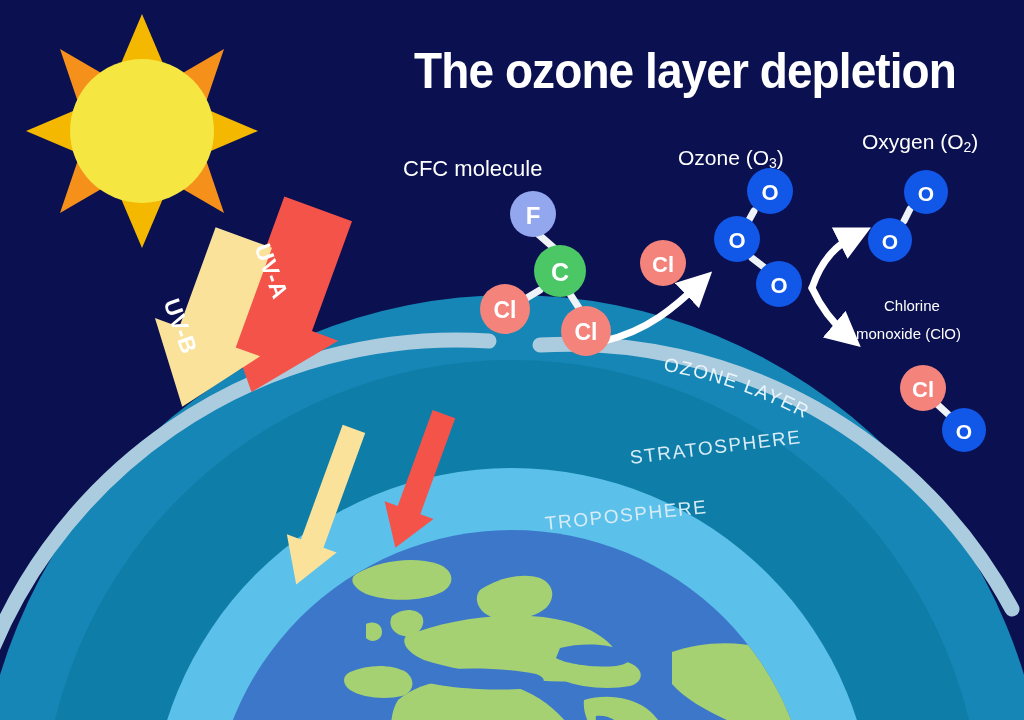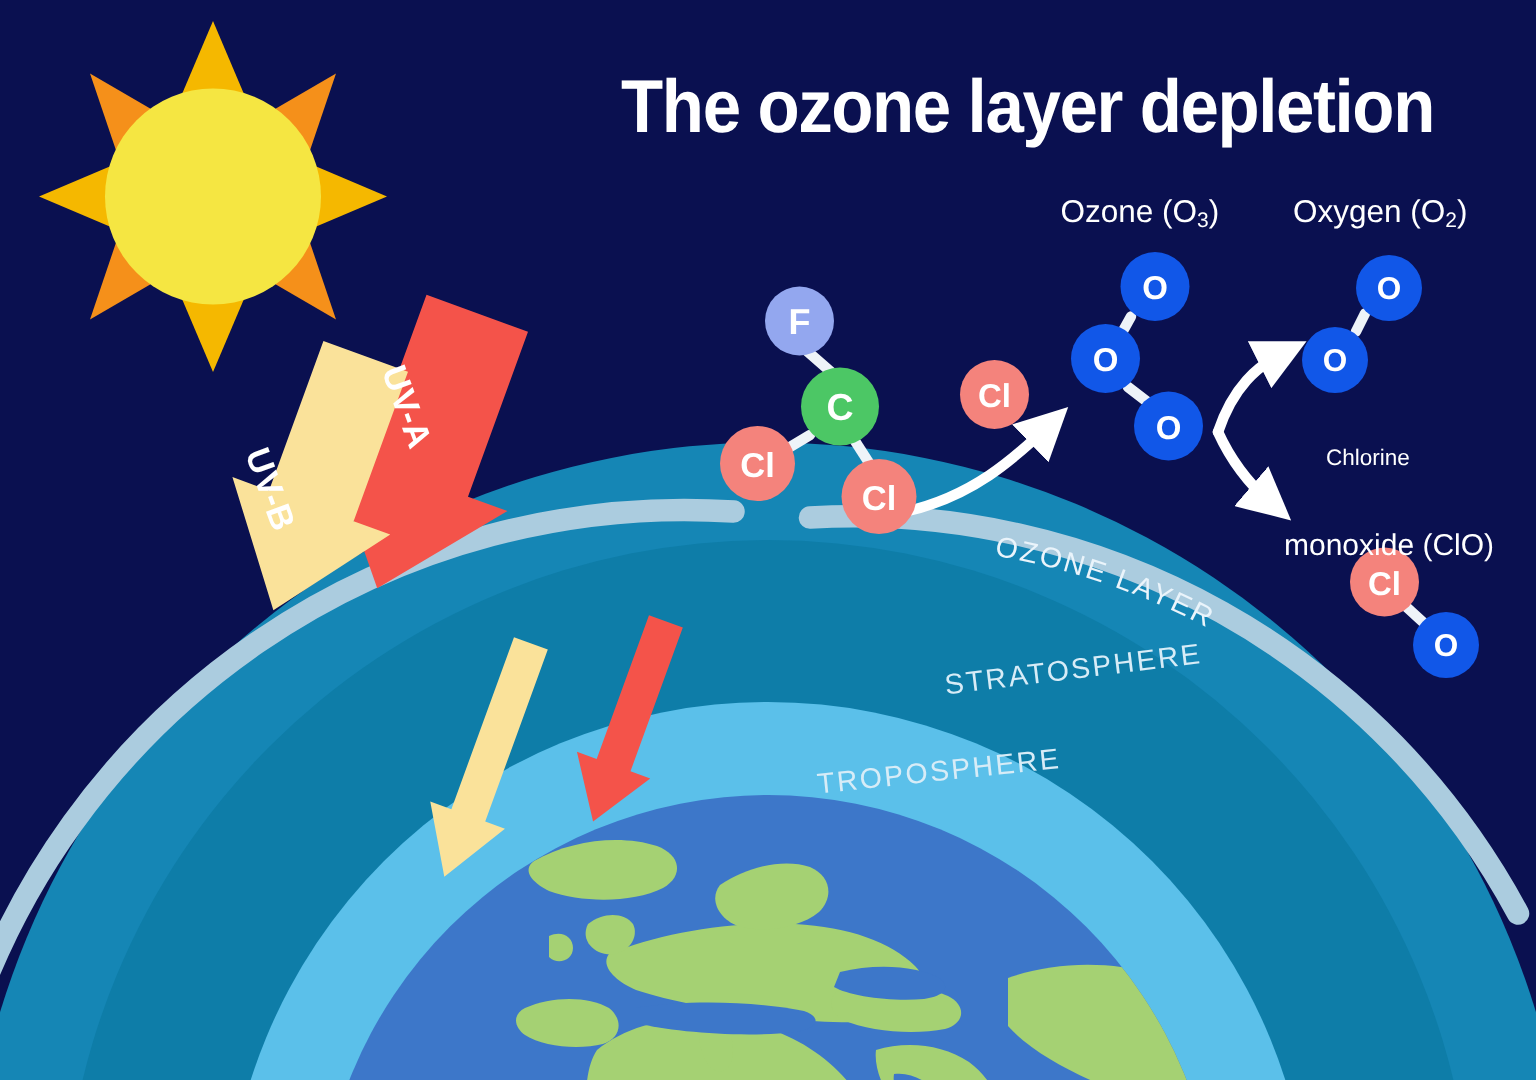--- a/index.html
+++ b/index.html
@@ -24,24 +24,24 @@
     transform-origin:center;
     white-space:nowrap;
   }
   .lbl{
     position:absolute;
     color:#ffffff;
     font-family:"Liberation Sans","DejaVu Sans",sans-serif;
     white-space:nowrap;
   }
   .lbl-cfc{left:403px;top:156px;font-size:22px;}
-  .lbl-ozone{left:678px;top:130px;font-size:21px;margin-left:29px;}
+  .lbl-ozone{left:678px;top:146px;font-size:21px;}
   .lbl-oxy{left:862px;top:130px;font-size:21px;}
   .lbl-clo1{left:884px;top:297px;font-size:15px;}
-  .lbl-clo2{left:856px;top:325px;font-size:20px;margin-top:28px;}
+  .lbl-clo2{left:856px;top:325px;font-size:15px;}
   .sub{font-size:14px;vertical-align:-3px;}
   .atmo{
     position:absolute;
     color:#d7ecf7;
     font-family:"Liberation Sans","DejaVu Sans",sans-serif;
     letter-spacing:1.6px;
     white-space:nowrap;
   }
   .atmo-strato{left:630px;top:447px;font-size:19px;transform:rotate(-7deg);transform-origin:left center;}
   .atmo-tropo{left:545px;top:513px;font-size:19px;transform:rotate(-6deg);transform-origin:left center;}
@@ -256,20 +256,21 @@
 
       <path id="ozoneTextPath" d="M 660 370 A 470 470 0 0 1 800 416" fill="none"></path>
       <text fill="#eaf4fb" font-size="19" letter-spacing="1.6" font-family="Liberation Sans, DejaVu Sans, sans-serif">
         <textPath id="ozoneLayerPath" href="#ozoneTextPath" startOffset="2%">OZONE LAYER</textPath>
       </text>
     </g>
   </svg>
 
   <div class="ttl">The ozone layer depletion</div>
 
+  <div class="lbl lbl-cfc">CFC molecule</div>
 
   <div class="lbl lbl-ozone"><span>Ozone (O</span><span class="sub">3</span><span>)</span></div>
 
   <div class="lbl lbl-oxy"><span>Oxygen (O</span><span class="sub">2</span><span>)</span></div>
 
   <div class="lbl lbl-clo1">Chlorine</div>
   <div class="lbl lbl-clo2">monoxide (ClO)</div>
 
   <div class="atmo atmo-strato">STRATOSPHERE</div>
   <div class="atmo atmo-tropo">TROPOSPHERE</div>

